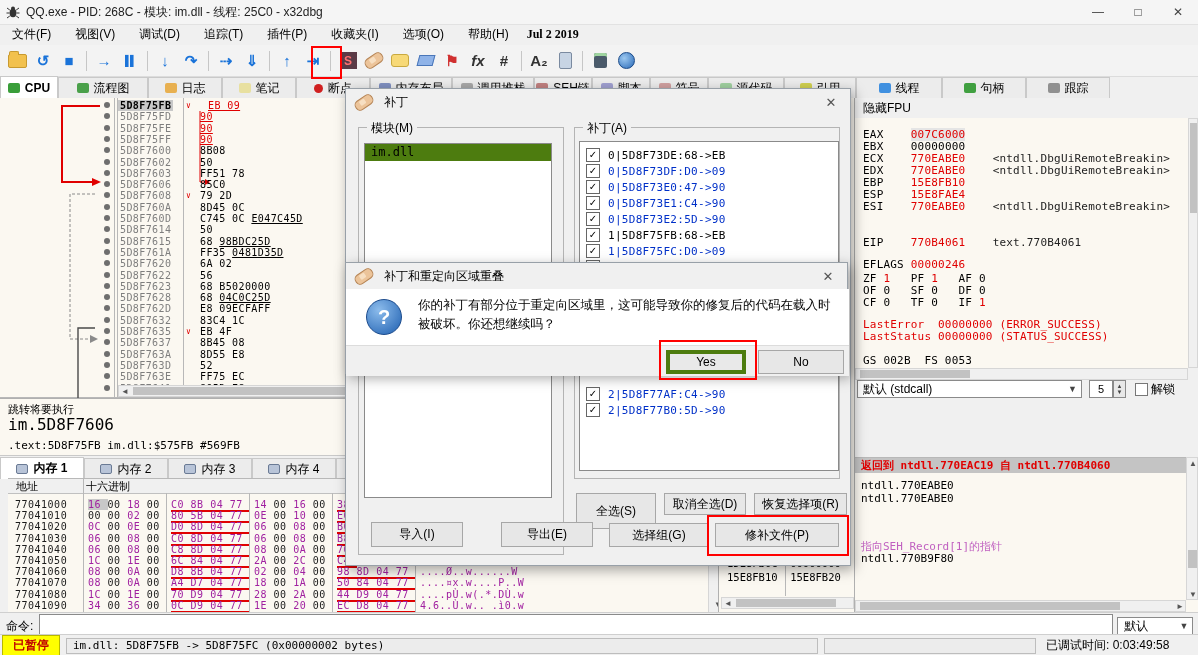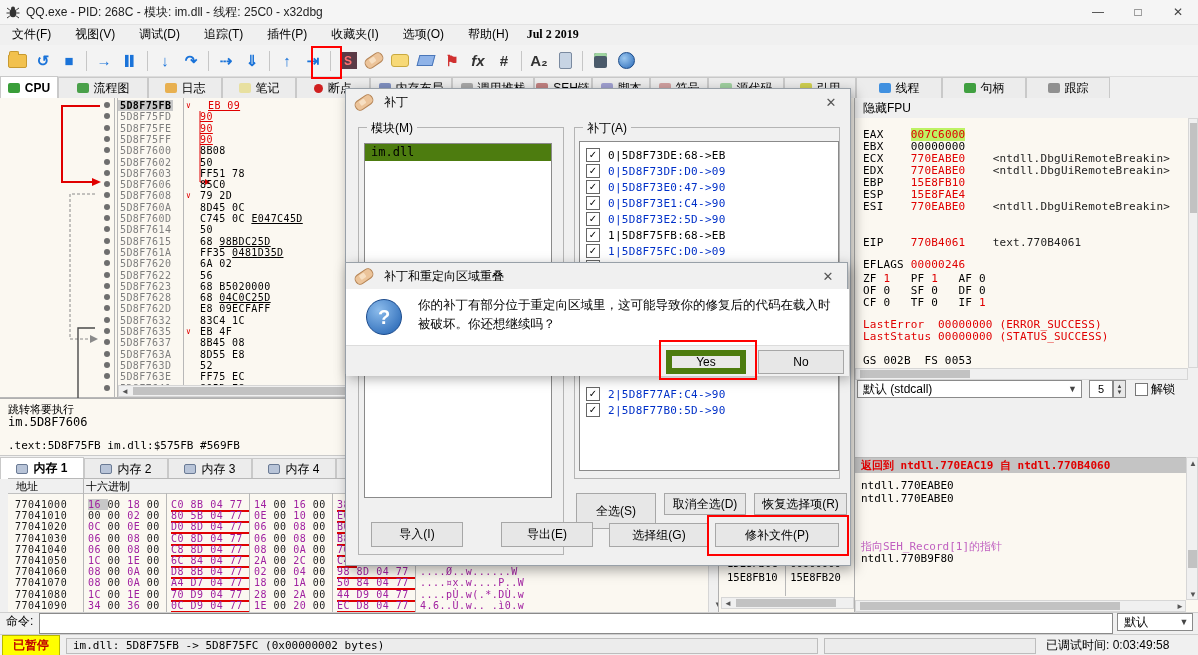--- a/index.html
+++ b/index.html
@@ -47,43 +47,43 @@
   .thumb{background:#c2c2c2}
   .sarrow{color:#555;font-size:8px;display:flex;align-items:center;justify-content:center}
   
   .dump-head{background:#f0f0f0;border-bottom:1px solid #c0c0c0;font-size:11px;display:flex}
   .drow{position:absolute;height:11px;font-size:10px;letter-spacing:.5px;white-space:pre}
   .db{color:#a020a0}.db.z{color:#1a1a1a}.db.selb{background:#c8c8c8}
   .grp{position:absolute}.grp.ptr{border-bottom:2px solid #e00000}
   .dascii{position:absolute;color:#a020a0}
   
   .reg-line{position:absolute;font-size:11px;white-space:pre;letter-spacing:.2px}
-  .rv{color:#e00000}.rv.k{color:#000}.rv.sel{background:#bef264}
+  .rv{color:#e00000}.rv.k{color:#000}.rv.sel{background:#e5e5e5}
   .rnote{color:#222}
   .flag1{color:#e00000}.flag0{color:#000}
   .redline{color:#e00000}
   
   .dialog{background:#f0f0f0;border:1px solid #98a0a8;box-shadow:3px 4px 12px rgba(0,0,0,.35);box-sizing:border-box;z-index:20}
   .dlg-title{height:26px;display:flex;align-items:center;padding:0 8px;font-size:12px}
   .dlg-x{margin-left:auto;color:#555;font-size:13px;width:22px;text-align:center}
   .group{position:absolute;border:1px solid #b4b4b4;box-sizing:border-box}
   .legend{position:absolute;top:-8px;left:8px;background:#f0f0f0;padding:0 4px;font-size:12px}
   .listbox{position:absolute;background:#fff;border:1px solid #8a8a8a;box-sizing:border-box;overflow:hidden}
   .mod-item{height:17px;line-height:17px;padding-left:6px;font-size:12px}
   .mod-item.sel{background:#4d7c0f}
   .pentry{position:absolute;display:flex;align-items:center;font-size:11px;white-space:pre}
   .cb{width:12px;height:12px;border:1px solid #666;background:#fff;display:inline-flex;align-items:center;justify-content:center;font-size:10px;line-height:1;margin:0 8px 0 6px;flex:none}
   .pentry .pt{letter-spacing:.3px}
   .pt.b{color:#0030c8}
   .btn{position:absolute;background:#e7e7e7;border:1px solid #a7a7a7;font-size:12px;display:flex;align-items:center;justify-content:center;box-sizing:border-box}
-  .btn.focus{border:6px solid #4d7c0f;background:#e9e9e9}
+  .btn.focus{border:4px solid #4d7c0f;background:#e9e9e9}
   .anno{position:absolute;border:2px solid #ff0000;z-index:60;pointer-events:none}
   .qicon{width:34px;height:34px;border-radius:50%;background:radial-gradient(circle at 35% 30%,#8cbcec,#1e5fb0);color:#fff;font-weight:bold;font-size:20px;display:flex;align-items:center;justify-content:center;border:1px solid #1a4a8c}
   
-  .cmdbar{left:0;top:612px;width:1198px;height:22px;display:flex;align-items:flex-start;border-top:1px solid #cfcfcf}
+  .cmdbar{left:0;top:612px;width:1198px;height:22px;display:flex;align-items:flex-end;border-top:1px solid #cfcfcf}
   .cmd-input{height:17px;background:#fff;border:1px solid #8a8a8a;flex:none}
   .combo{background:#fff;border:1px solid #8a8a8a;display:flex;align-items:center;font-size:12px;box-sizing:border-box}
   .combo .arr{margin-left:auto;font-size:9px;color:#444;padding:0 4px}
   .statusbar{left:0;top:634px;width:1198px;height:21px;background:#f0f0f0;border-top:1px solid #cfcfcf;display:flex;align-items:center;font-size:12px}
   .paused{background:#ffff00;color:#c00000;font-weight:bold;border:1px solid #b8b800;padding:1px 10px;margin-left:2px}
   .sunken{border:1px solid #bdbdbd;background:#ececec;height:16px;display:flex;align-items:center;box-sizing:border-box}
   .sinfo-line{position:absolute;font-size:11px;white-space:pre}
   .sinfo-line.ret{color:#e00000;background:#c4c4c4;width:331px;font-weight:bold}
   .sinfo-line.seh{color:#c060c0}
   .spin{background:#fff;border:1px solid #8a8a8a;font-size:11px;display:flex;align-items:center;justify-content:center;box-sizing:border-box}
@@ -279,21 +279,21 @@
         <div class="dis-row mono" style="top: 284.5px; left: 0px; width: 718px;"><span class="dis-dot" style="left: 104px; top: 2px;"></span><span class="dis-addr">5D8F7641</span><span class="dis-bytes">895D E8</span></div>
       </div>
     <div class="abs scroll" style="left:118px;top:287px;width:600px;height:12px">
       <span class="abs sarrow" style="left:2px;top:1px">◄</span>
       <div class="abs thumb" style="left:14px;top:1px;width:420px;height:8px"></div>
     </div>
   </div>
 
   <div class="abs pane" style="left:0;top:398px;width:718px;height:57px;border-top:1px solid #b0b0b0">
     <div class="abs mono" style="left:8px;top:3px;font-size:11px">跳转将要执行</div>
-    <div class="abs mono" style="left:8px;top:16px;font-size:12px">im.5D8F7606</div>
+    <div class="abs mono" style="left:8px;top:16px;font-size:16px">im.5D8F7606</div>
     <div class="abs mono" style="left:8px;top:40px;font-size:11px">.text:5D8F75FB im.dll:$575FB #569FB</div>
   </div>
 
   <div class="abs" id="memtabs" style="left:0;top:455px;width:718px;height:23px;display:flex;align-items:flex-end;border-top:1px solid #c9c9c9">
       <div class="tab active" style="width: 84px;">
         <span class="tico" style="background: rgb(184, 196, 216); border: 1px solid rgb(106, 122, 148); box-sizing: border-box;"></span>
         <span>内存 1</span>
       </div>
       <div class="tab" style="width: 84px;">
         <span class="tico" style="background: rgb(184, 196, 216); border: 1px solid rgb(106, 122, 148); box-sizing: border-box;"></span>

